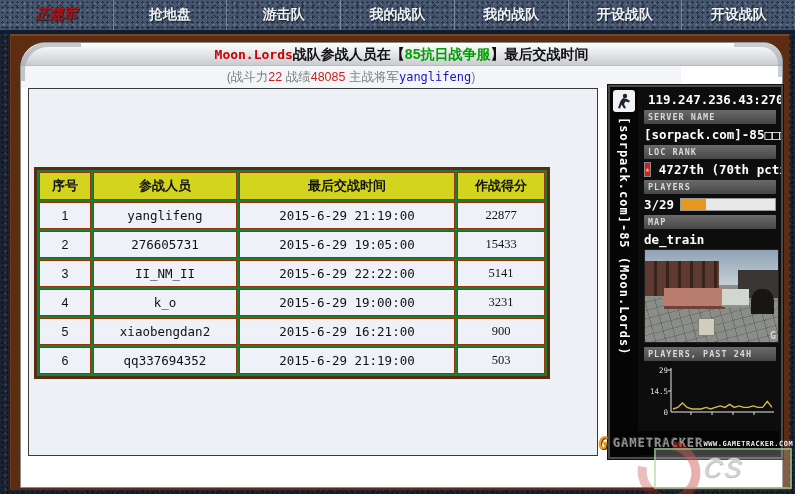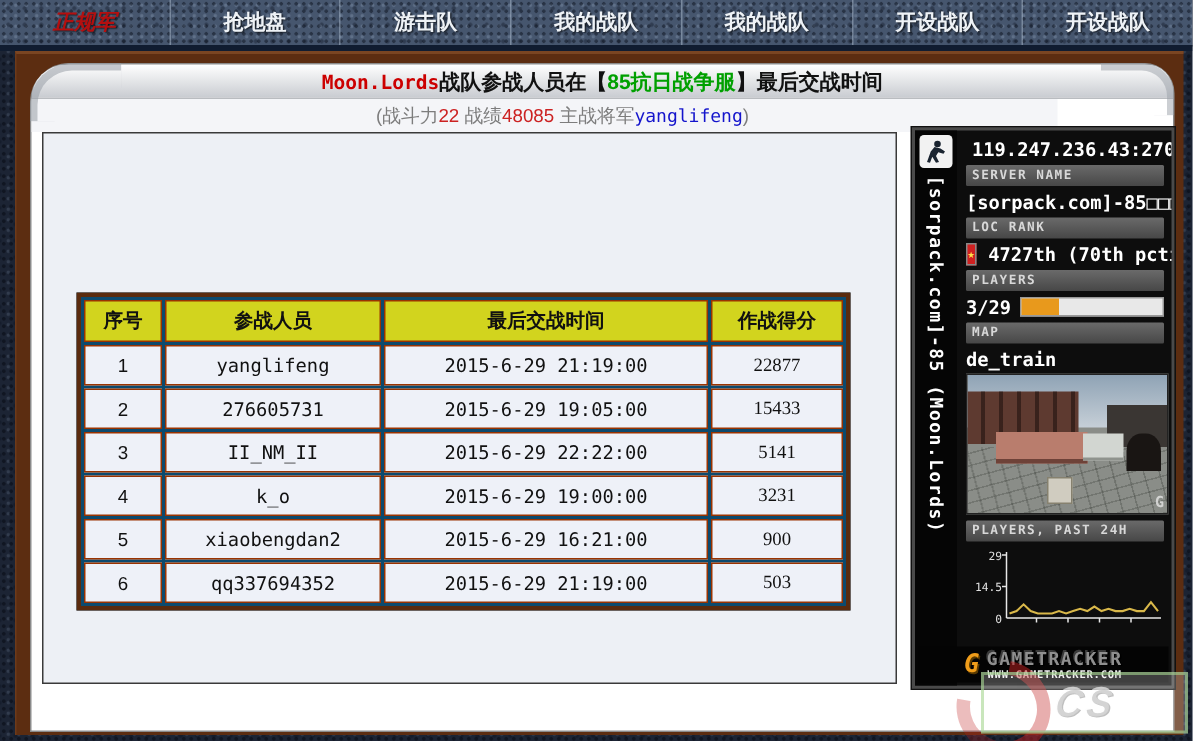--- a/index.html
+++ b/index.html
@@ -58,33 +58,33 @@
   .title-bar{
     height:22px;line-height:22px;text-align:center;
     background:linear-gradient(#ffffff,#c9ccd1);
     border-radius:26px 20px 0 0;border-bottom:1px solid #b9bcc0;
     font-size:14px;font-weight:700;color:#111;
   }
   .title-team{color:#cc0000;font-family:"DejaVu Sans Mono",monospace;font-size:13px;}
   .title-server{color:#00a000;}
   .subtitle{
     width:660px;height:22px;line-height:22px;text-align:center;
-    font-size:12.5px;color:#7d7d7d;background:#f4f5f8;padding-left:24px;
+    font-size:12.5px;color:#7d7d7d;background:#f4f5f8;
   }
   .subtitle .num{color:#cc2222;}
   .subtitle .general{color:#1414cc;font-family:"DejaVu Sans Mono",monospace;font-size:12px;}
   
   .inner-box{
     position:absolute;left:7px;top:45px;width:570px;height:368px;
     background:#edf0f5;border:1px solid #3a3a3a;box-sizing:border-box;
   }
   table.battle{
-    position:absolute;left:5px;top:106px;width:516px;table-layout:fixed;
+    position:absolute;left:5px;top:78px;width:516px;table-layout:fixed;
     border-collapse:separate;border-spacing:2px;
-    background:#0c4a6e;border:3px solid #5a2b0e;margin-left:17px;
+    background:#15803d;border:3px solid #5a2b0e;
   }
   table.battle th,table.battle td{
     border:1px solid #9a3300;text-align:center;overflow:hidden;white-space:nowrap;
   }
   table.battle th{background:#d2d41e;height:24px;font-size:13px;font-weight:700;color:#111;}
   table.battle td{background:#eef1f8;height:23px;font-size:12.5px;color:#111;}
   td.player{color:#2222cc;font-family:"DejaVu Sans Mono",monospace;font-size:12px;cursor:pointer;}
   td.time{font-family:"DejaVu Sans Mono",monospace;font-size:12px;}
   td.score{color:#dd4040;font-family:Liberation Serif, serif;font-size:12px;}
   
@@ -131,21 +131,21 @@
   .m-whitecar{position:absolute;left:58%;bottom:38%;width:20%;height:18%;background:#d2d6d1;border-bottom:2px solid #8f938d;}
   .m-tunnel{position:absolute;right:3%;bottom:30%;width:17%;height:28%;background:#191513;border-radius:45% 45% 0 0;}
   .m-crate{position:absolute;left:40%;bottom:7%;width:13%;height:19%;background:#d0ccc0;border:1px solid #86816f;box-sizing:border-box;}
   .m-g{position:absolute;right:2px;bottom:1px;color:rgba(235,235,235,0.75);font-size:10px;font-weight:700;}
   .b-graph{margin:2px 0 0 0;}
   .b-footer{
     position:absolute;left:2px;right:2px;bottom:2px;height:24px;background:#040404;
     display:flex;align-items:center;justify-content:center;gap:5px;
   }
   .gt-g{color:#f09d1a;font-size:17px;font-weight:700;font-style:italic;line-height:1;text-shadow:1px 1px 0 #5a3a00;}
-  .gt-text{display:flex;flex-direction:column;align-items:center;line-height:1;}
+  .gt-text{display:flex;align-items:center;line-height:1;}
   .gt-brand{color:#8f8f8f;font-size:12px;font-weight:700;letter-spacing:1px;text-shadow:1px 1px 0 #000,-1px -1px 0 #3a3a3a;}
   .gt-url{color:#ececec;font-size:7px;font-weight:700;letter-spacing:0.5px;margin-top:2px;}
   
   .watermark{position:absolute;left:638px;top:438px;width:156px;height:55px;z-index:8;pointer-events:none;opacity:.85;}
   .wm-swoosh{
     position:absolute;left:0;top:2px;width:44px;height:46px;border-radius:50%;
     border:9px solid rgba(195,35,35,0.6);border-top-color:transparent;border-left-color:rgba(195,35,35,0.35);
     transform:rotate(-35deg);
   }
   .wm-box{

